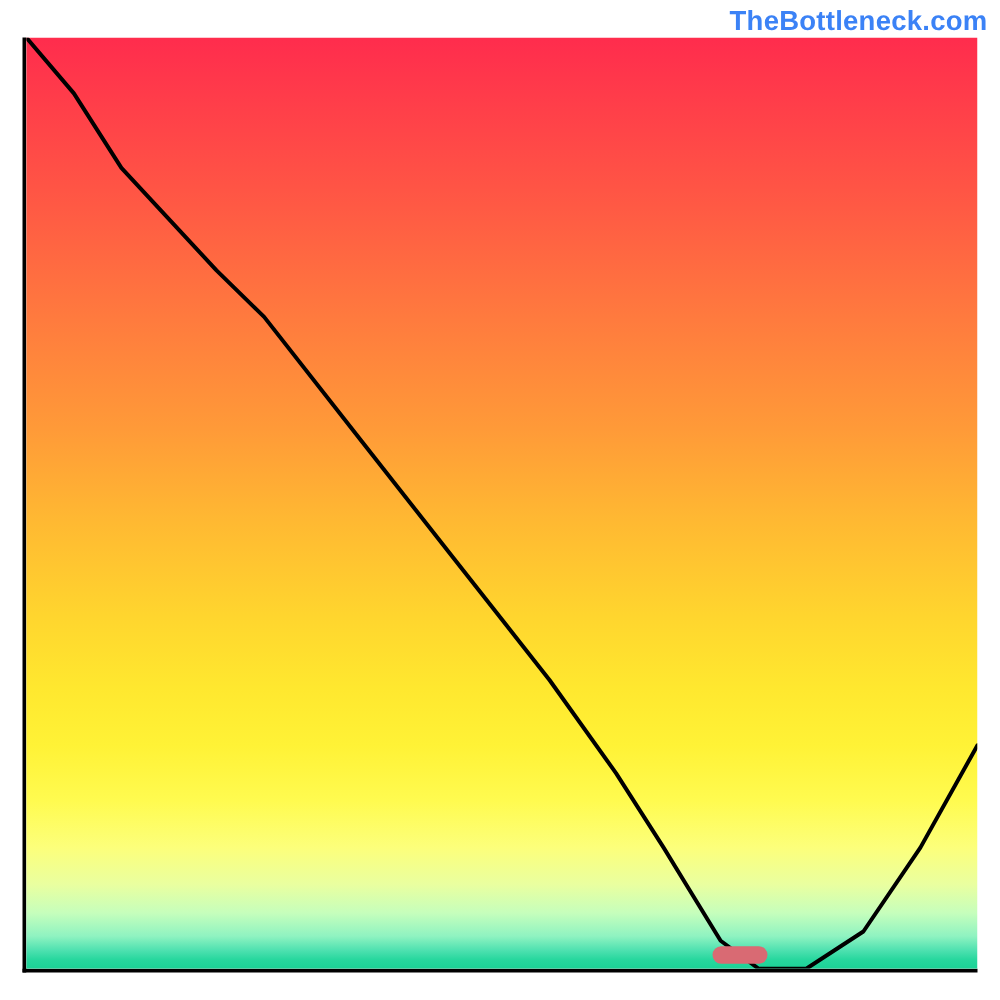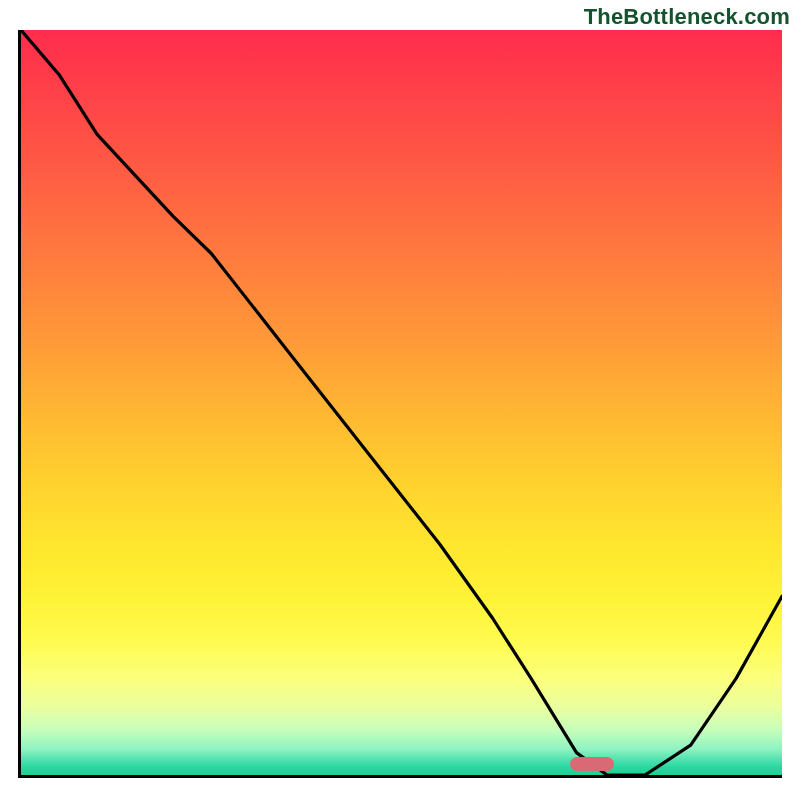--- a/index.html
+++ b/index.html
@@ -5,21 +5,21 @@
   * { margin: 0; padding: 0; box-sizing: border-box; }
   html, body { width: 800px; height: 800px; overflow: hidden; background: #fff; }
   .wrap { position: relative; width: 800px; height: 800px; }
   .watermark {
     position: absolute;
     top: 4px;
     right: 10px;
     font-family: Arial, Helvetica, sans-serif;
     font-size: 22px;
     font-weight: bold;
-    color: #14532d;
+    color: #3b82f6;
     letter-spacing: 0.2px;
     margin-left: 20px;
   }
   .axis-left {
     position: absolute;
     left: 18px;
     top: 30px;
     width: 3px;
     height: 748px;
     background: #000;

